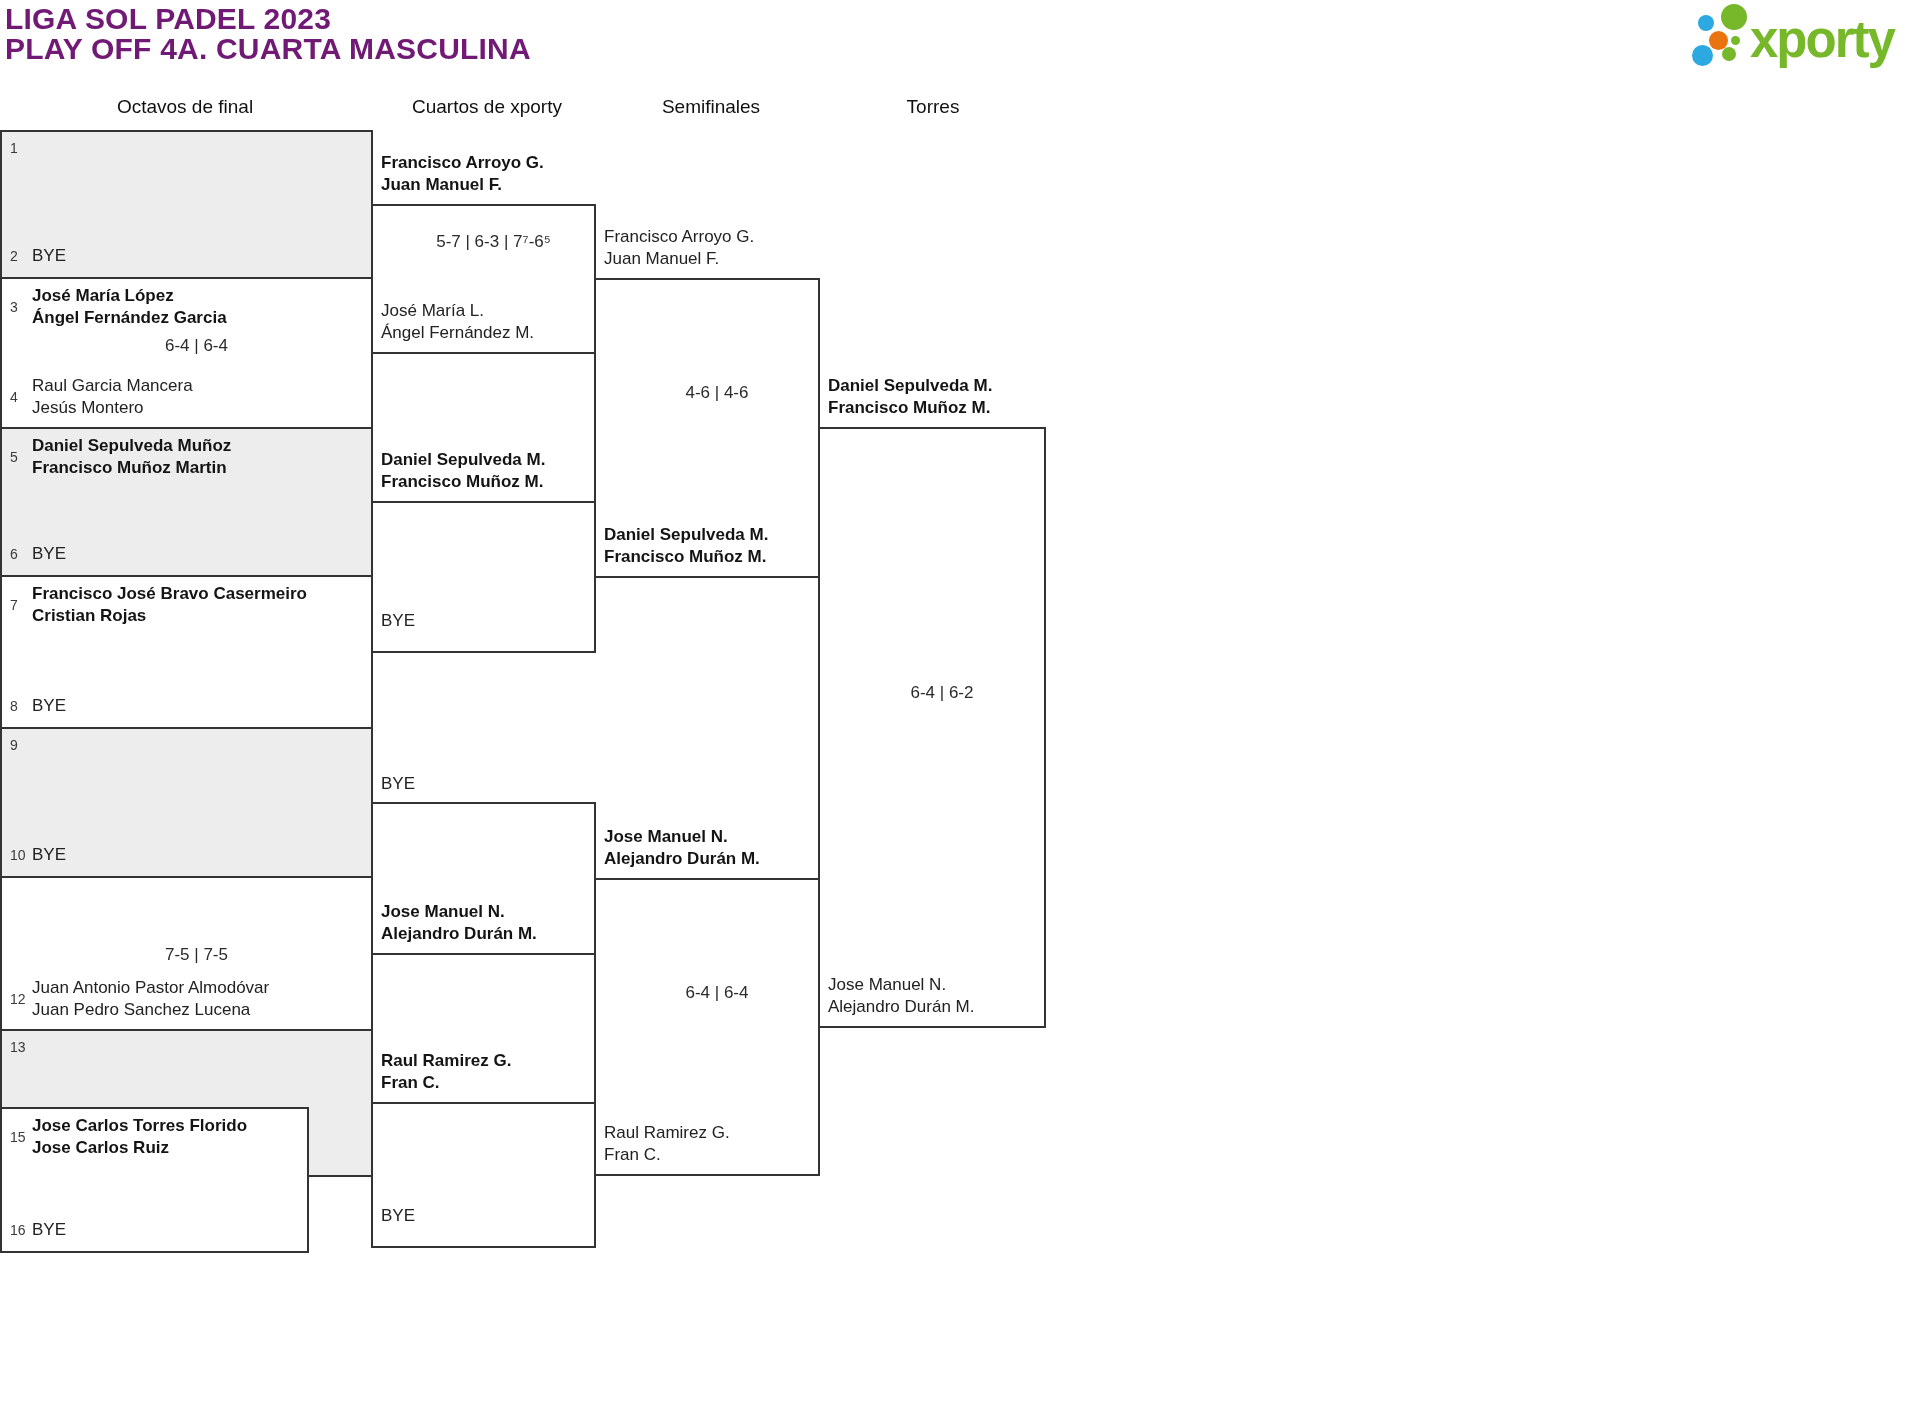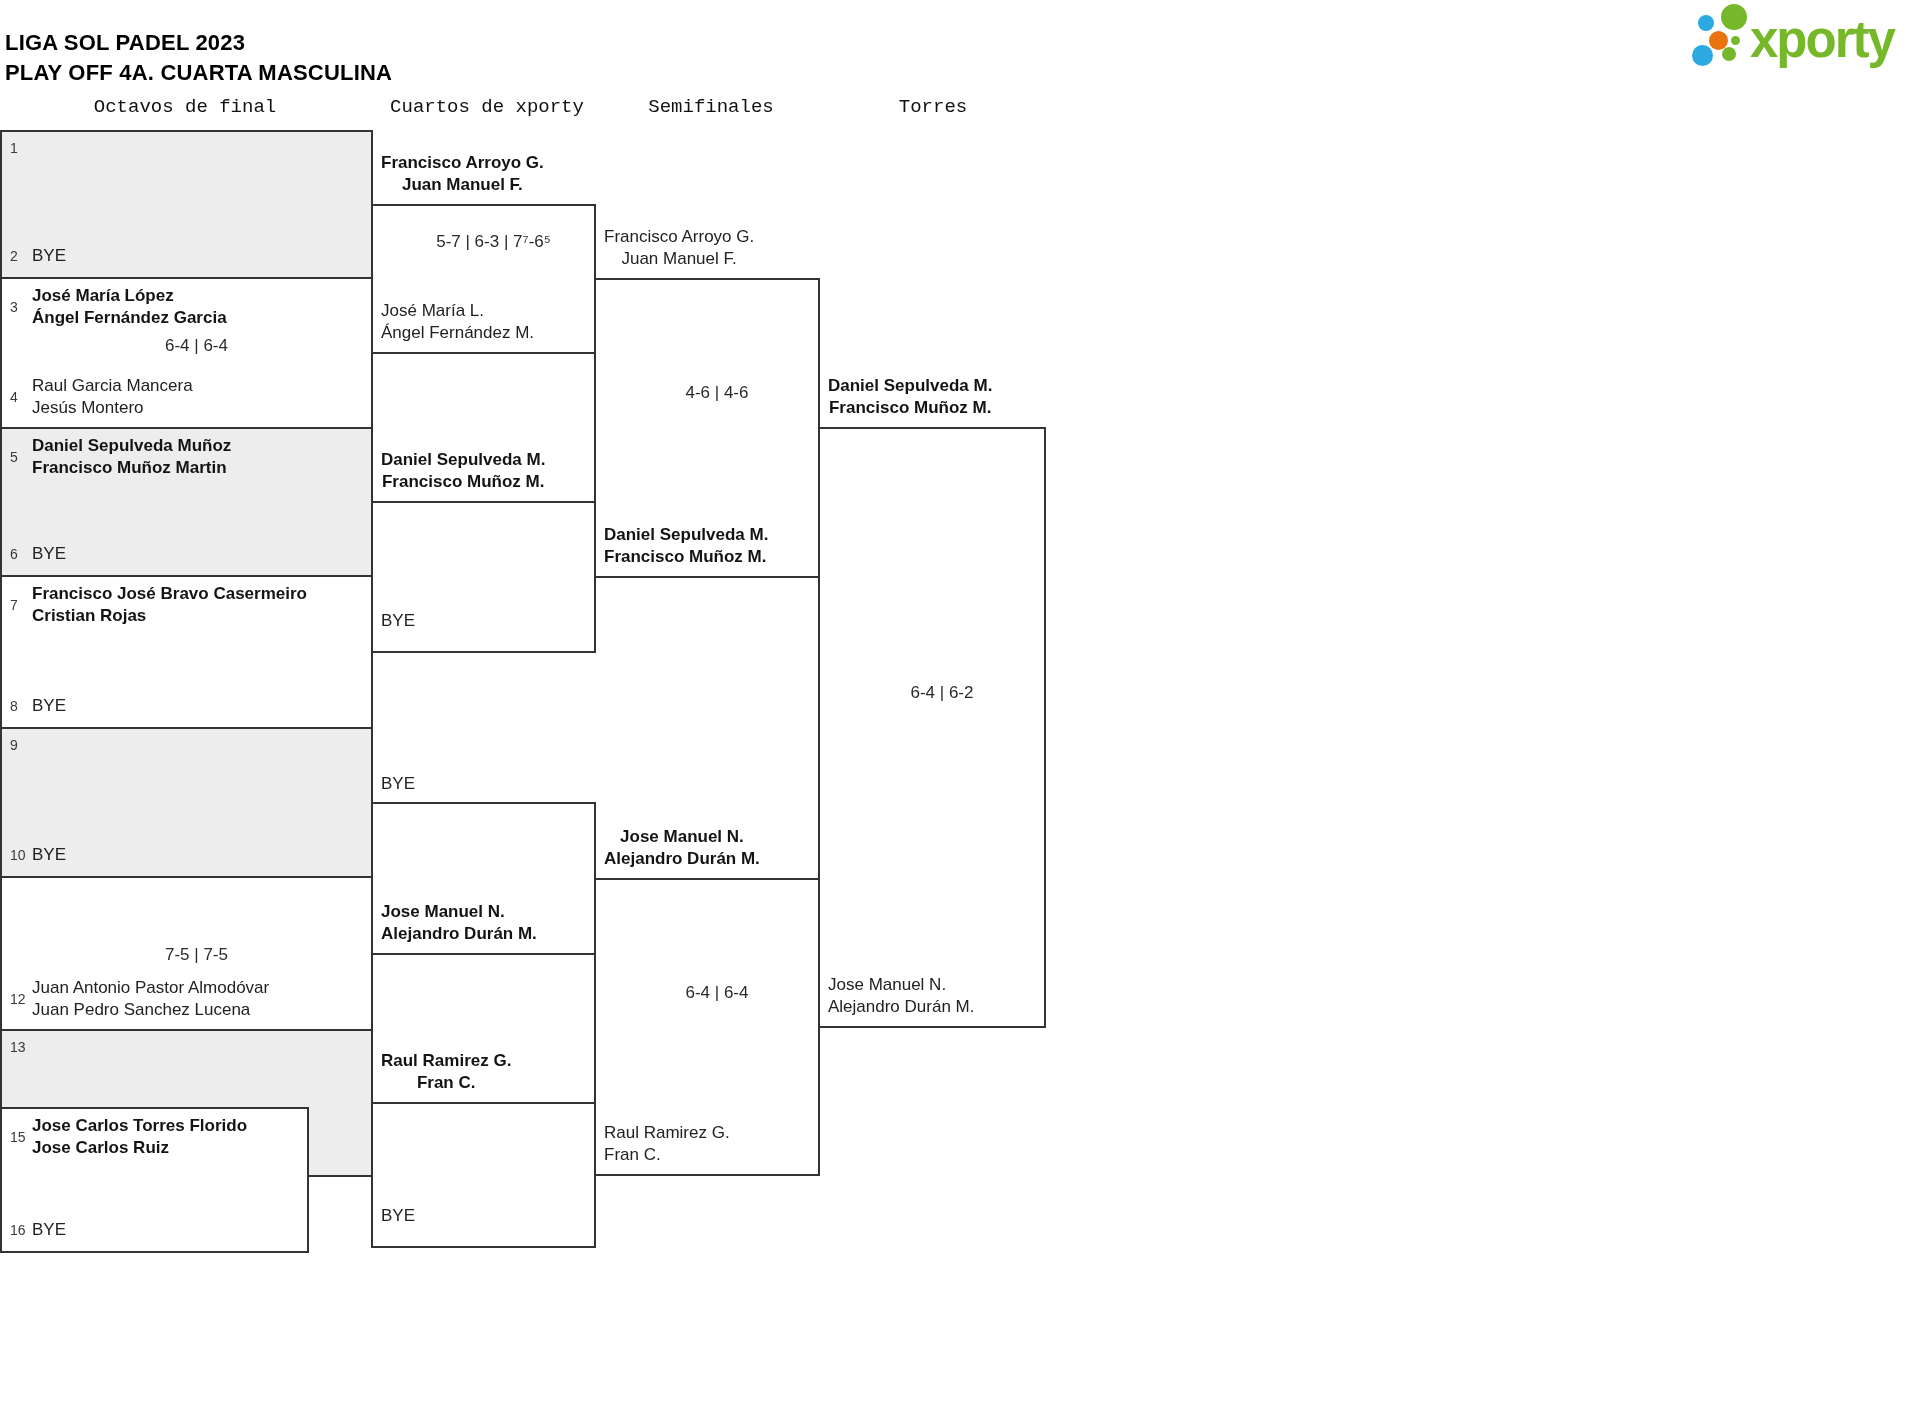--- a/index.html
+++ b/index.html
@@ -1,48 +1,48 @@
 <!DOCTYPE html>
 <html><head>
 <meta charset="utf-8">
 <style>
   html,body{margin:0;padding:0;background:#fff;}
   body{font-family:"Liberation Sans","DejaVu Sans",sans-serif;color:#222;}
   .page{position:relative;width:1920px;height:1426px;background:#fff;overflow:hidden;}
 
   
-  .title{position:absolute;left:5px;top:4px;font-size:22px;line-height:30px;font-weight:700;color:#000000;letter-spacing:.2px;margin-top:24px;}
+  .title{position:absolute;left:5px;top:4px;font-size:30px;line-height:30px;font-weight:700;color:#701a75;letter-spacing:.2px;}
 
   
   .logo{position:absolute;left:1690px;top:0;width:225px;height:80px;}
   .dot{position:absolute;border-radius:50%;}
   .wordmark{position:absolute;left:60px;top:10px;font-size:51px;font-weight:800;letter-spacing:-2px;color:#76b82a;}
 
   
-  .round-header{position:absolute;top:96px;transform:translateX(-50%);font-size:19px;font-weight:500;color:#111;white-space:nowrap;font-family:Liberation Mono, monospace;}
+  .round-header{position:absolute;top:96px;transform:translateX(-50%);font-size:19px;font-weight:500;color:#111;white-space:nowrap;}
 
   
   .box{position:absolute;border:2px solid #333;background:#fff;box-sizing:border-box;}
   .box.gray{background:#ededed;}
 
   .slot{position:absolute;left:8px;right:4px;display:flex;align-items:center;}
   .slot.seed-only{top:8px;}
   .slot.names-top{top:6px;}
   .slot.names-bottom{bottom:8px;}
   .slot.bye-bottom{bottom:11px;align-items:baseline;}
   .seed{flex:0 0 20px;font-size:14px;color:#3a3a3a;margin-right:2px;}
   .names{font-size:17px;line-height:22px;color:#222;}
   .names .nm{display:block;white-space:nowrap;}
   .bold{font-weight:700;color:#141414;}
   .bye{font-size:17px;color:#222;}
 
   .score{position:absolute;left:0;right:0;text-align:center;font-size:17px;color:#2a2a2a;white-space:nowrap;margin-left:20px;}
 
   
-  .above{position:absolute;left:8px;bottom:calc(100% + 10px);text-align:center;}
+  .above{position:absolute;left:8px;bottom:calc(100% + 10px);}
   .inside-bottom{position:absolute;left:8px;bottom:8px;}
   .inside-bottom.bye-pos{bottom:20px;}
 </style>
 </head>
 <body>
 
 <div class="page">
 
   <div class="title">
     <div>LIGA SOL PADEL 2023</div>

